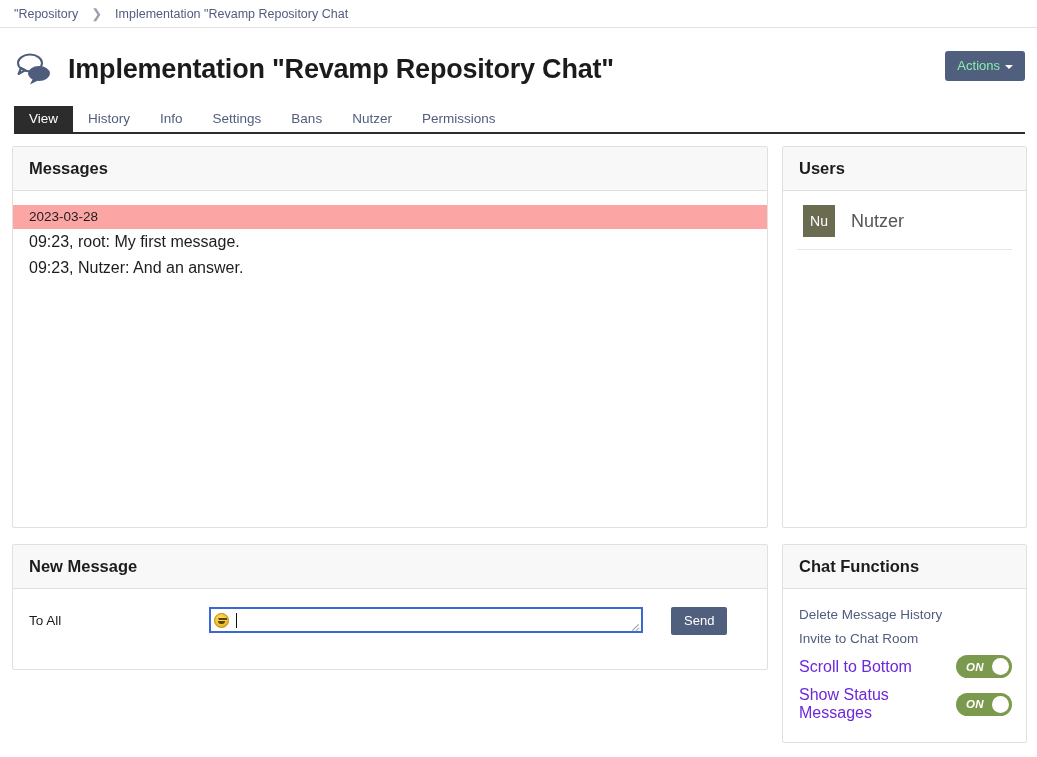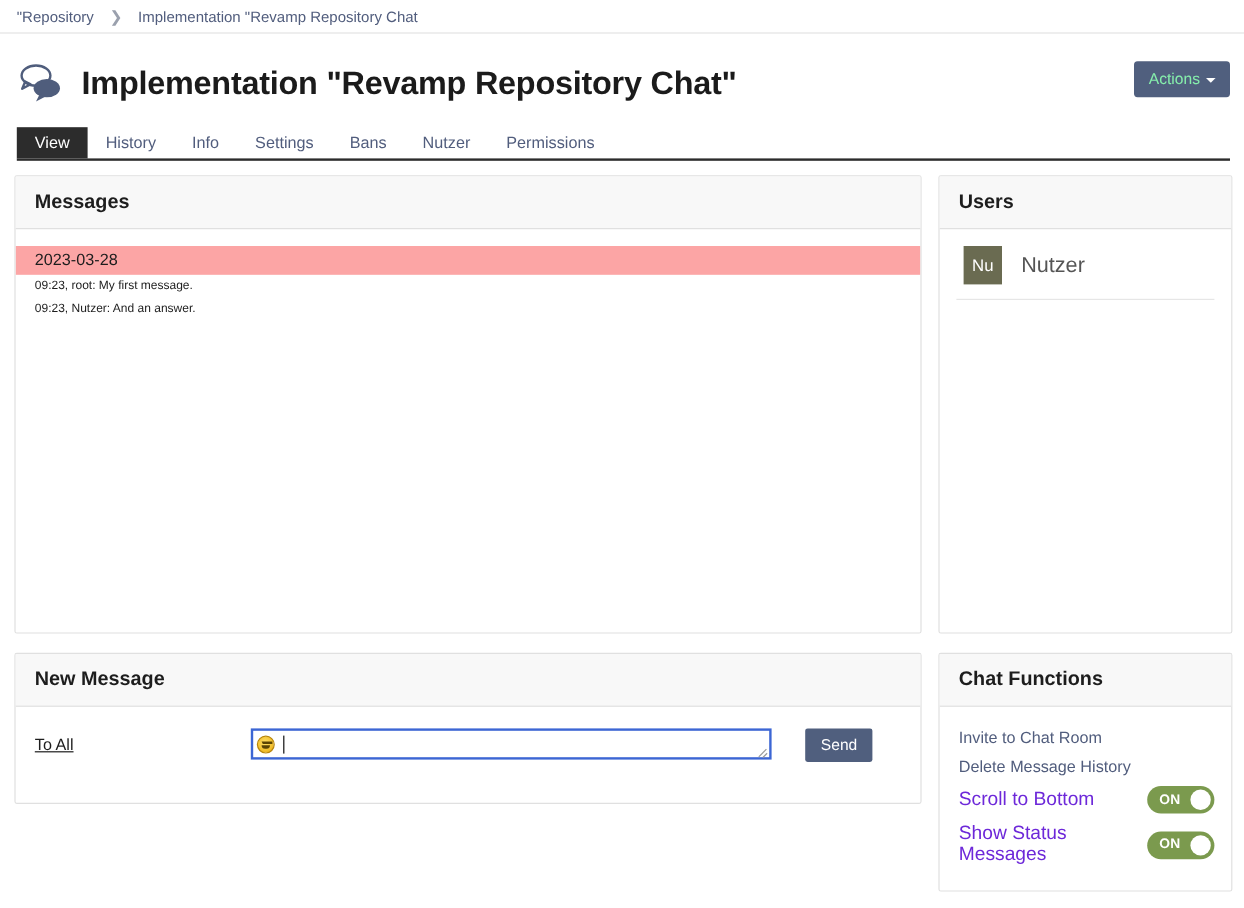--- a/index.html
+++ b/index.html
@@ -125,21 +125,21 @@
 
   
   .messages-body { padding: 14px 0 0 0; height: 336px; overflow: hidden; }
   .msg-date {
     background: #fca5a5;
     font-size: 13.5px;
     color: #1d1d1d;
     padding: 4px 0 5px 16px;
   }
   .msg-line {
-    font-size: 10px;
+    font-size: 16px;
     color: #1d1d1d;
     padding: 4px 0 4px 16px;
   }
 
   
   .users-body { padding: 14px 14px 14px 14px; height: 336px; }
   .user-row {
     display: flex;
     align-items: center;
     padding: 0 0 12px 6px;
@@ -166,21 +166,20 @@
     padding: 18px 16px 34px 16px;
     display: flex;
     align-items: flex-start;
   }
   .to-label {
     font-size: 13.5px;
     color: #1d1d1d;
     width: 180px;
     flex: 0 0 180px;
     padding-top: 6px;
-    text-decoration: underline;
   }
   .input-wrap {
     position: relative;
     width: 434px;
     flex: 0 0 434px;
     height: 26px;
     border: 2px solid #3c66d4;
     background: #ffffff;
     display: flex;
     align-items: center;
@@ -280,20 +279,21 @@
     cursor: pointer;
     flex: 0 0 auto;
     position: relative;
   }
   .toggle-text {
     color: #ffffff;
     font-size: 11.5px;
     font-weight: bold;
     margin-left: 7px;
     letter-spacing: 0.3px;
+    font-style: italic;
   }
   .toggle-knob {
     position: absolute;
     right: 3px;
     width: 17px; height: 17px;
     border-radius: 50%;
     background: #ffffff;
   }
 </style>
 </head>
@@ -366,22 +366,22 @@
         <div class="user-row">
           <span class="avatar">Nu</span>
           <span class="user-name">Nutzer</span>
         </div>
       </div>
     </div>
 
     <div class="panel">
       <div class="panel-head">Chat Functions</div>
       <div class="fn-body">
+        <a class="fn-link" href="#">Delete Message History</a>
         <a class="fn-link" href="#">Invite to Chat Room</a>
-        <a class="fn-link" href="#">Delete Message History</a>
 
         <div class="fn-toggle-row">
           <span class="fn-toggle-label">Scroll to Bottom</span>
           <span class="toggle">
             <span class="toggle-text">ON</span>
             <span class="toggle-knob"></span>
           </span>
         </div>
 
         <div class="fn-toggle-row">

